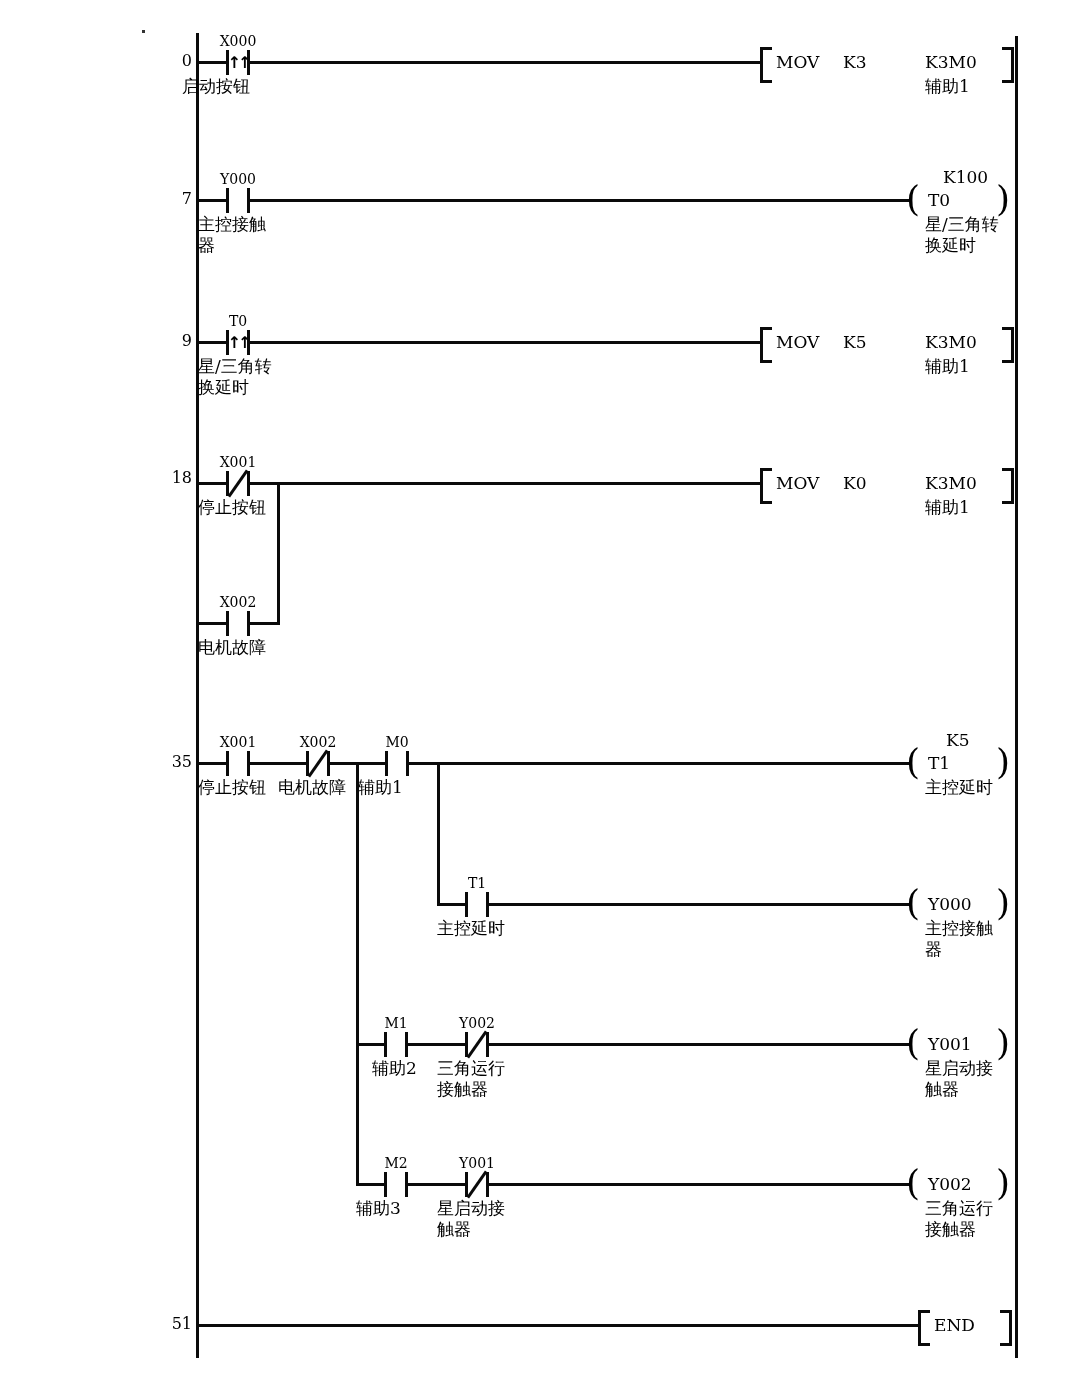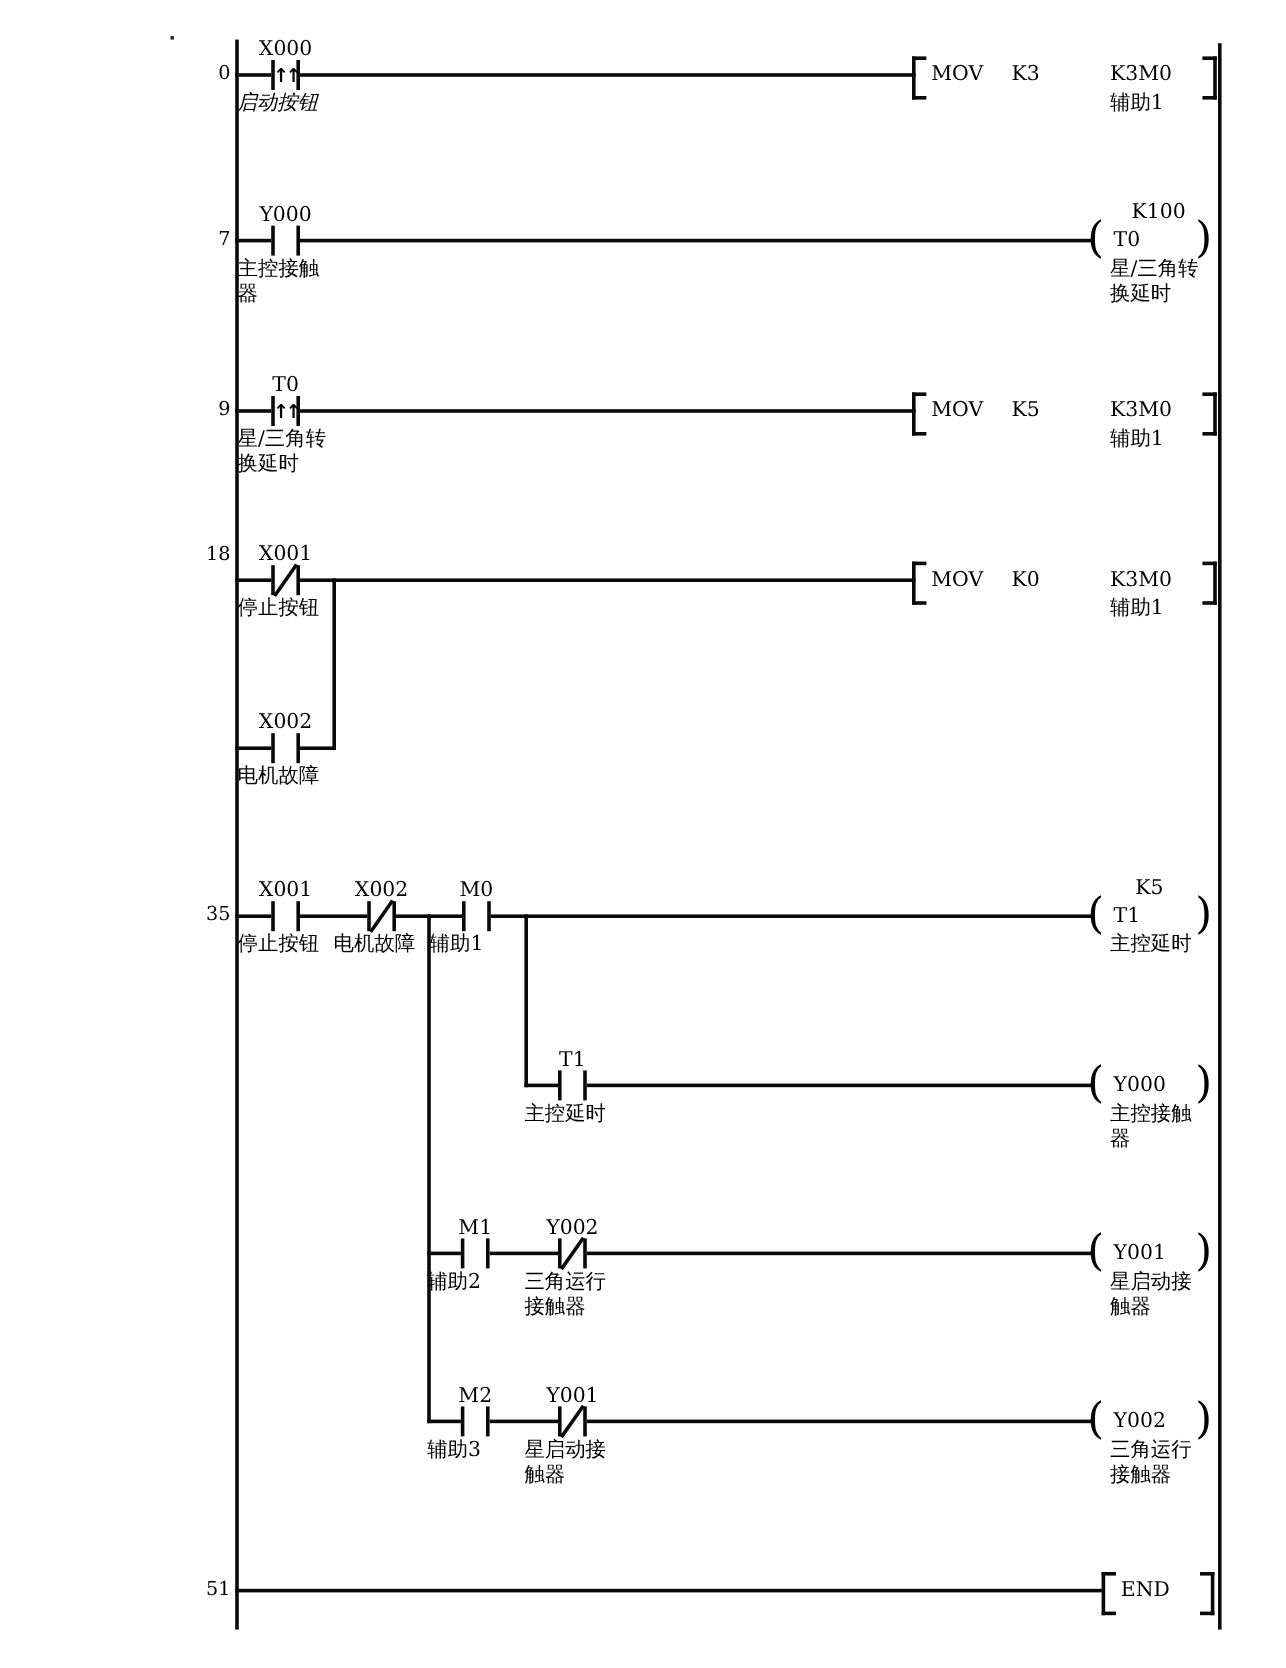--- a/index.html
+++ b/index.html
@@ -1,21 +1,21 @@
 <!DOCTYPE html>
 <html><head>
 <meta charset="utf-8">
 <style>
   html,body{margin:0;padding:0;background:#fff;}
   #canvas{position:relative;width:1072px;height:1390px;background:#ffffff;overflow:hidden;
           font-family:"DejaVu Serif","Liberation Serif",serif;color:#000;}
   .hline{position:absolute;height:3px;background:#0a0a0a;}
   .vline{position:absolute;width:3px;background:#0a0a0a;}
   .step{position:absolute;width:46px;text-align:right;font-size:16px;line-height:20px;}
-  .dev{position:absolute;width:80px;text-align:center;font-size:17px;line-height:20px;white-space:nowrap;}
+  .dev{position:absolute;width:80px;text-align:center;font-size:14px;line-height:20px;white-space:nowrap;}
   .lbl{position:absolute;font-size:17px;line-height:21px;white-space:nowrap;}
   .lbl div{white-space:nowrap;}
   .contact{position:absolute;width:24px;height:25px;background:#fff;}
   .contact .bar{position:absolute;top:0;width:3px;height:100%;background:#0a0a0a;}
   .contact .bar.l{left:0;}
   .contact .bar.r{right:0;}
   .contact .slash{position:absolute;left:-4px;top:11px;width:32px;height:3px;background:#0a0a0a;transform:rotate(-55deg);}
   .contact .arrows{position:absolute;left:0;top:0;width:100%;height:100%;text-align:center;
                    font-size:16px;font-weight:bold;letter-spacing:-3px;line-height:25px;
                    font-family:"DejaVu Sans",sans-serif;}
@@ -40,21 +40,21 @@
   <div class="vline" style="left:1015px;top:36px;height:1322px;"></div>
 
   <div class="step" style="left:146px;top:51px;">0</div>
   <div class="hline" style="left:196px;top:61px;width:567px;"></div>
   <div class="dev" style="left:198px;top:31px;">X000</div>
   <div class="contact" style="left:226px;top:50px;">
     <div class="bar l"></div>
     <div class="arrows">↑↑</div>
     <div class="bar r"></div>
   </div>
-  <div class="lbl" style="left:197px;top:76px;font-style:italic;">启动按钮</div>
+  <div class="lbl" style="left:182px;top:76px;">启动按钮</div>
   <div class="brk-l" style="left:760px;top:47px;"></div>
   <div class="optxt" style="left:776px;top:52px;">MOV</div>
   <div class="optxt" style="left:843px;top:52px;">K3</div>
   <div class="optxt" style="left:925px;top:52px;">K3M0</div>
   <div class="brk-r" style="left:1002px;top:47px;"></div>
   <div class="lbl" style="left:925px;top:76px;">辅助1</div>
 
   <div class="step" style="left:146px;top:189px;">7</div>
   <div class="hline" style="left:196px;top:199px;width:716px;"></div>
   <div class="dev" style="left:198px;top:169px;">Y000</div>
@@ -87,21 +87,21 @@
     <div>星/三角转</div>
     <div>换延时</div>
   </div>
   <div class="brk-l" style="left:760px;top:327px;"></div>
   <div class="optxt" style="left:776px;top:332px;">MOV</div>
   <div class="optxt" style="left:843px;top:332px;">K5</div>
   <div class="optxt" style="left:925px;top:332px;">K3M0</div>
   <div class="brk-r" style="left:1002px;top:327px;"></div>
   <div class="lbl" style="left:925px;top:356px;">辅助1</div>
 
-  <div class="step" style="left:146px;top:452px;">18</div>
+  <div class="step" style="left:146px;top:468px;">18</div>
   <div class="hline" style="left:196px;top:482px;width:567px;"></div>
   <div class="dev" style="left:198px;top:452px;">X001</div>
   <div class="contact" style="left:226px;top:471px;">
     <div class="bar l"></div>
     <div class="bar r"></div>
     <div class="slash"></div>
   </div>
   <div class="lbl" style="left:198px;top:497px;">停止按钮</div>
 
   <div class="vline" style="left:277px;top:482px;height:143px;"></div>
@@ -167,21 +167,21 @@
     <div>主控接触</div>
     <div>器</div>
   </div>
 
   <div class="hline" style="left:356px;top:1043px;width:556px;"></div>
   <div class="dev" style="left:356px;top:1013px;">M1</div>
   <div class="contact" style="left:384px;top:1032px;">
     <div class="bar l"></div>
     <div class="bar r"></div>
   </div>
-  <div class="lbl" style="left:356px;top:1058px;">辅助2</div>
+  <div class="lbl" style="left:372px;top:1058px;">辅助2</div>
   <div class="dev" style="left:437px;top:1013px;">Y002</div>
   <div class="contact" style="left:465px;top:1032px;">
     <div class="bar l"></div>
     <div class="bar r"></div>
     <div class="slash"></div>
   </div>
   <div class="lbl" style="left:437px;top:1058px;">
     <div>三角运行</div>
     <div>接触器</div>
   </div>

